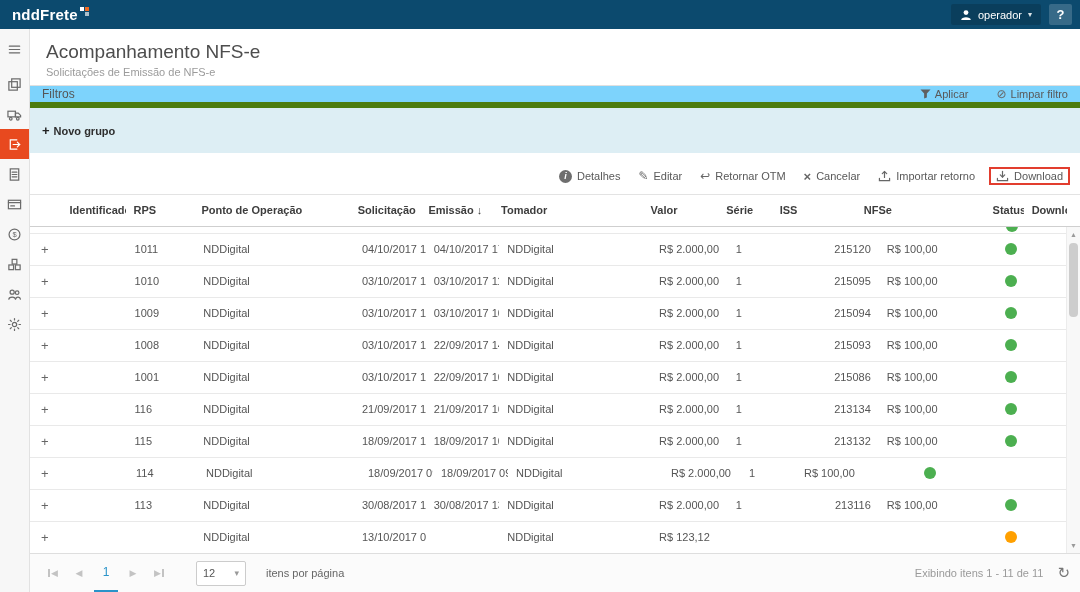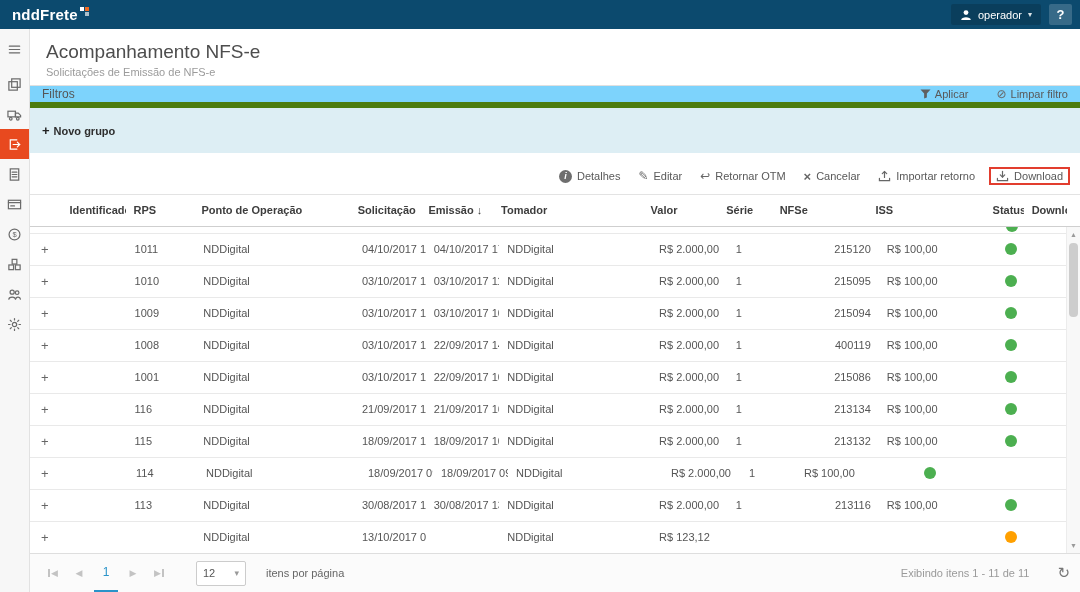--- a/index.html
+++ b/index.html
@@ -84,21 +84,21 @@
   .sb-thumb { position:absolute; top:16px; left:2px; width:9px; height:74px; border-radius:4px; background:#cdcdcd; cursor:pointer; }
 
   
   .pager { height:39px; box-sizing:border-box; border-top:1px solid #dedede; background:#fbfbfb; display:flex; align-items:center; padding:0 10px; }
   .pg-btn { width:26px; height:38px; display:flex; align-items:center; justify-content:center; gap:1px; color:#c3c3c3; font-size:9px; cursor:pointer; }
   .vbar { width:2px; height:8px; background:currentColor; }
   .pg-current { min-width:24px; height:38px; box-sizing:border-box; display:flex; align-items:center; justify-content:center; font-size:12px; color:#2a93c9; border-bottom:2px solid #2a93c9; margin:0 2px; }
   .page-size-dd { width:50px; height:25px; box-sizing:border-box; border:1px solid #ccc; border-radius:2px; background:#fff; display:flex; align-items:center; padding:0 6px; margin-left:24px; font-size:11px; color:#555; cursor:pointer; }
   .dd-caret { margin-left:auto; color:#999; font-size:9px; }
   .per-page { font-size:11px; color:#666; margin-left:20px; }
-  .pager-right { margin-left:auto; display:flex; align-items:center; gap:28px; }
+  .pager-right { margin-left:auto; display:flex; align-items:center; gap:14px; }
   .pager-info { font-size:11px; color:#9a9a9a; }
   .refresh { font-size:15px; color:#777; cursor:pointer; }
 </style>
 </head>
 <body>
 
 <div class="topbar">
   <div class="logo">
     <span>nddFrete</span>
     <svg width="9" height="9" viewBox="0 0 9 9">
@@ -258,22 +258,22 @@
       <div class="hcell col-ident">Identificador</div>
       <div class="hcell col-rps">RPS</div>
       <div class="hcell col-ponto">Ponto de Operação</div>
       <div class="hcell col-solic">Solicitação</div>
       <div class="hcell col-emissao">
         <span>Emissão</span><span class="sort">↓</span>
       </div>
       <div class="hcell col-tomador">Tomador</div>
       <div class="hcell col-valor">Valor</div>
       <div class="hcell col-serie">Série</div>
+      <div class="hcell col-iss">ISS</div>
       <div class="hcell col-nfse" style="text-align:left">NFSe</div>
-      <div class="hcell col-iss">ISS</div>
       <div class="hcell col-status">Status</div>
       <div class="hcell col-dl">Download</div>
       <div class="hcell sb-spacer"></div>
     </div>
 
     <div class="grid-body">
       <div>
           <div class="grid-row partial">
     <div class="cell col-expand"></div>
     <div class="cell col-ident"></div>
@@ -339,21 +339,21 @@
           <div class="grid-row">
     <div class="cell col-expand">+</div>
     <div class="cell col-ident"></div>
     <div class="cell col-rps">1008</div>
     <div class="cell col-ponto">NDDigital</div>
     <div class="cell col-solic">03/10/2017 13:...</div>
     <div class="cell col-emissao">22/09/2017 14:...</div>
     <div class="cell col-tomador">NDDigital</div>
     <div class="cell col-valor">R$ 2.000,00</div>
     <div class="cell col-serie">1</div>
-    <div class="cell col-nfse">400119</div>
+    <div class="cell col-nfse">215093</div>
     <div class="cell col-iss">R$ 100,00</div>
     <div class="cell col-status"><span class="dot green"></span></div>
     <div class="cell col-dl"></div>
   </div>
           <div class="grid-row">
     <div class="cell col-expand">+</div>
     <div class="cell col-ident"></div>
     <div class="cell col-rps">1001</div>
     <div class="cell col-ponto">NDDigital</div>
     <div class="cell col-solic">03/10/2017 13:...</div>

